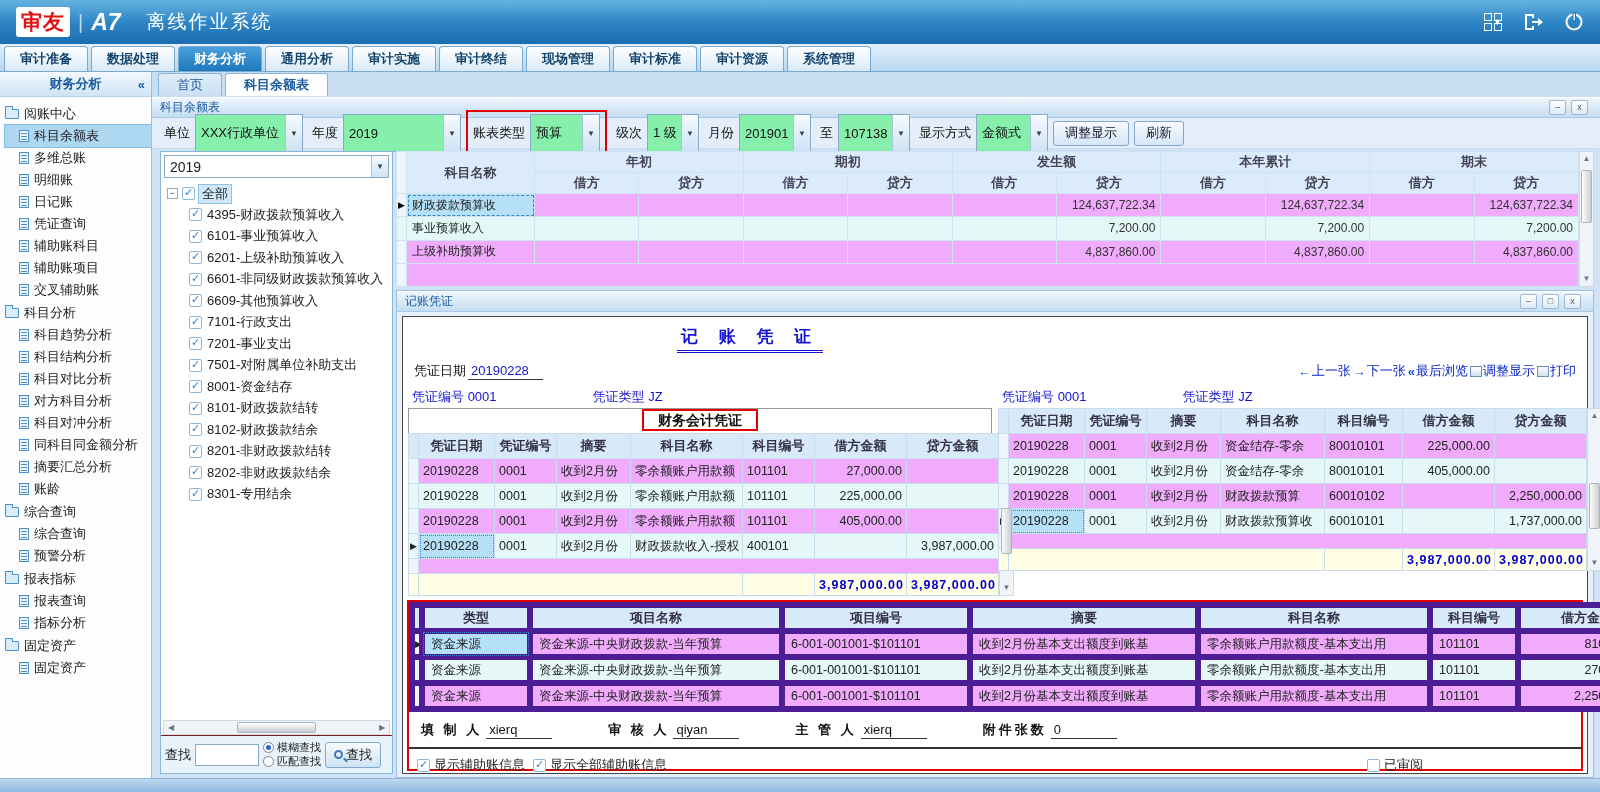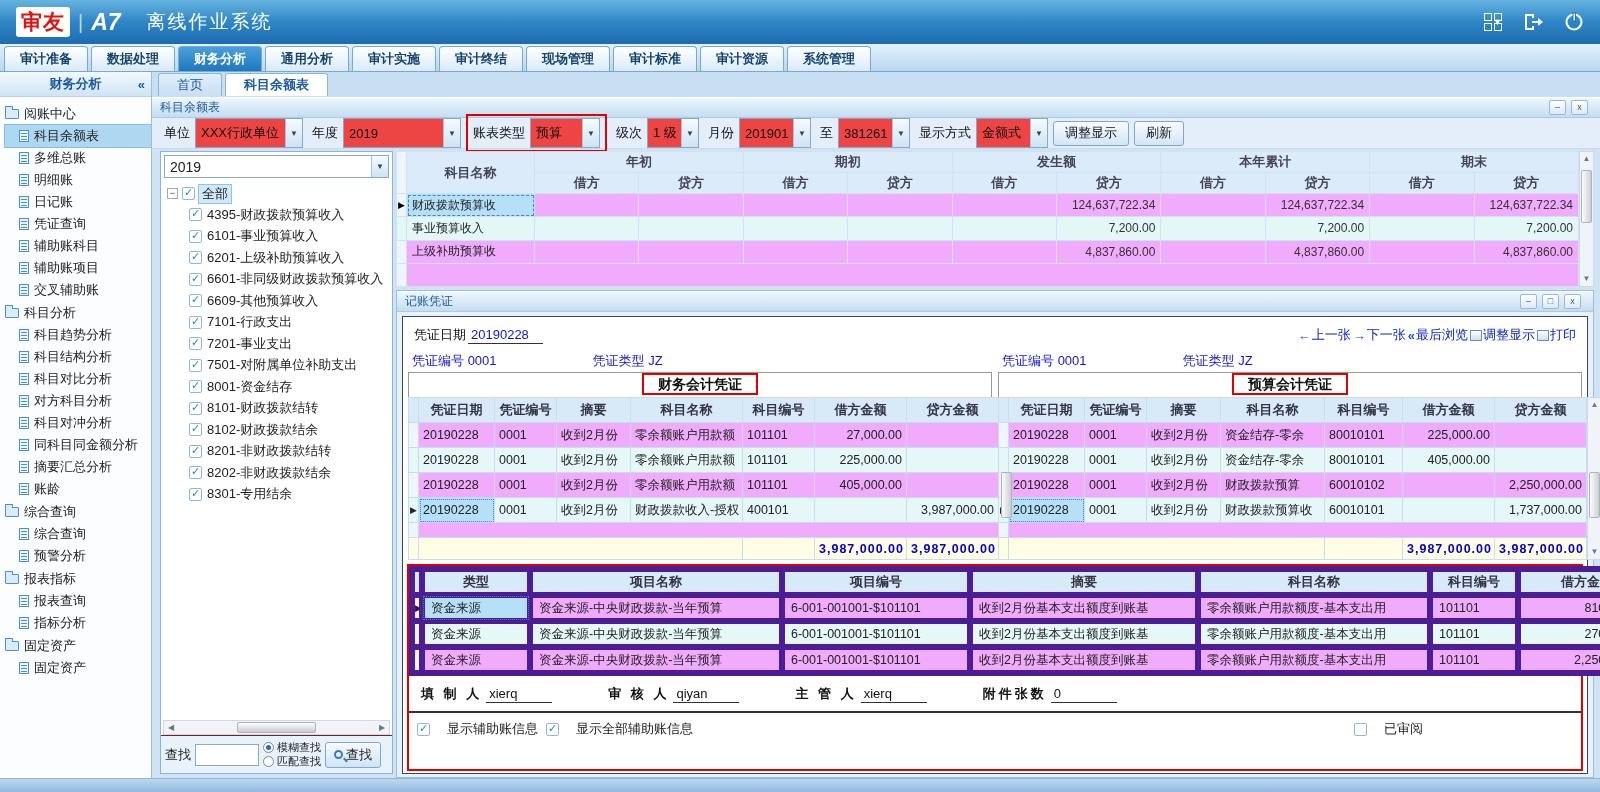--- a/index.html
+++ b/index.html
@@ -49,21 +49,21 @@
 .dtab.sel{background:#fff;color:#1b5a9e;font-weight:bold}
 .panel-header{height:21px;background:linear-gradient(#eef6fd,#c5ddf2);border-top:1px solid #fff;border-bottom:1px solid #aacbe8;
  color:#1b5a9e;display:flex;align-items:center;padding:0 8px;font-size:12px}
 .winbtns{margin-left:auto;display:flex;gap:5px;padding-right:4px}
 .winbtn{width:17px;height:15px;border:1px solid #9db8d2;background:linear-gradient(#ffffff,#dce9f5);
  font-size:9px;line-height:13px;text-align:center;color:#456;border-radius:2px;cursor:pointer}
 
 
 .toolbar{height:31px;background:#e3eefa;display:flex;align-items:center;padding:0 8px;gap:5px;border-bottom:1px solid #c8dcef;font-size:13px}
 .tlabel{color:#111;margin-left:4px}
-.select{display:flex;height:30px;border:1px solid #88a9c8;background:#ef4444;align-items:center;cursor:pointer}
+.select{display:flex;height:38px;border:1px solid #88a9c8;background:#86efac;align-items:center;cursor:pointer}
 .select .val{padding:0 5px;font-size:13px;color:#111;overflow:hidden;white-space:nowrap}
 .select .sbtn{width:17px;height:100%;background:linear-gradient(#f6fbff,#cfe2f3);border-left:1px solid #a8c4dc;
  color:#345;font-size:8px;display:flex;align-items:center;justify-content:center;flex:none}
 .select .sbtn::after{content:"▼"}
 .red-wrap{border:2px solid #e10000;padding:2px 5px;display:flex;align-items:center;gap:5px}
 .tbtn{height:25px;padding:0 11px;border:1px solid #7fa8cc;border-radius:3px;background:linear-gradient(#f8fbfe,#d3e6f6);
  color:#112;display:flex;align-items:center;cursor:pointer;font-size:13px}
 
 
 .content-row{position:absolute;top:77px;left:0;right:0;bottom:0;display:flex}
@@ -152,21 +152,21 @@
 .detail td.mk{padding:0;text-align:center;font-size:9px;background:#eef5fc}
 .detail tbody tr:nth-child(even) td{background:#e6f7f7}
 .detail tbody td:nth-child(8),.detail tbody td:nth-child(9){text-align:right}
 .detail tbody tr.sel td:nth-child(2){background:#b5e0f7;outline:1px dotted #3a86c8;outline-offset:-2px}
 .detail-wrap{display:flex}
 .names-row{display:flex;align-items:center;gap:56px;padding:9px 12px 8px 12px;border-bottom:2px solid #333;font-size:13px}
 .nitem{display:flex;align-items:flex-end;gap:4px}
 .nlabel{font-weight:bold;letter-spacing:3px;color:#111}
 .nvalue{border-bottom:1px solid #333;min-width:66px;padding:0 3px 1px 3px;color:#111}
 .options-row{display:flex;align-items:center;gap:8px;padding:7px 8px;font-size:13px}
-.opt{display:flex;align-items:center;gap:17px;cursor:pointer}
+.opt{display:flex;align-items:center;gap:4px;cursor:pointer}
 .opt-right{margin-left:auto;margin-right:150px}
 
 
 .bottom-strip{position:absolute;left:0;bottom:0;width:100%;height:14px;background:linear-gradient(#bdd8ee,#8fb9de);border-top:1px solid #8fb6da}
 </style>
 </head>
 <body>
 
 <div id="root">
 
@@ -373,21 +373,21 @@
         <span class="val" style="flex:1">1 级</span>
         <span class="sbtn"></span>
       </span>
       <span class="tlabel">月份</span>
       <span class="select" style="width:72px">
         <span class="val" style="flex:1">201901</span>
         <span class="sbtn"></span>
       </span>
       <span class="tlabel">至</span>
       <span class="select" style="width:72px">
-        <span class="val" style="flex:1">381261</span>
+        <span class="val" style="flex:1">107138</span>
         <span class="sbtn"></span>
       </span>
       <span class="tlabel">显示方式</span>
       <span class="select" style="width:72px">
         <span class="val" style="flex:1">金额式</span>
         <span class="sbtn"></span>
       </span>
       <span class="tbtn">调整显示</span>
       <span class="tbtn">刷新</span>
     </div>
@@ -596,20 +596,23 @@
           <div class="panel-header">
             <span>记账凭证</span>
             <span class="winbtns">
               <span class="winbtn">–</span>
               <span class="winbtn">□</span>
               <span class="winbtn">x</span>
             </span>
           </div>
           <div class="vp-body">
             <div class="vframe">
+              <div class="vtitle-row">
+                <span class="vdoc-title">记 账 凭 证</span>
+              </div>
               <div class="vinfo-row">
                 <span class="vdate-label">凭证日期</span>
                 <span class="vdate-value">20190228</span>
                 <span class="vnav">
                   <span class="navitem">
                     <span class="g">←</span>
                     <span>上一张</span>
                   </span>
                   <span class="navitem">
                     <span class="g">→</span>
@@ -728,23 +731,20 @@
                       <span class="ar">▼</span>
                     </div>
                   </div>
                 </div>
 
                 <div class="vhalf">
                   <div class="vhead">
                     <span><span>凭证编号</span> <span>0001</span></span>
                     <span class="vh2"><span>凭证类型</span> <span>JZ</span></span>
                   </div>
-                  <div class="vcaption">
-                    <span>预算会计凭证</span>
-                  </div>
                   <div class="vtwrap">
                     <table class="vt">
                       <colgroup>
                           <col style="width:10px">
                           <col style="width:76px">
                           <col style="width:62px">
                           <col style="width:74px">
                           <col style="width:104px">
                           <col style="width:78px">
                           <col style="width:92px">

